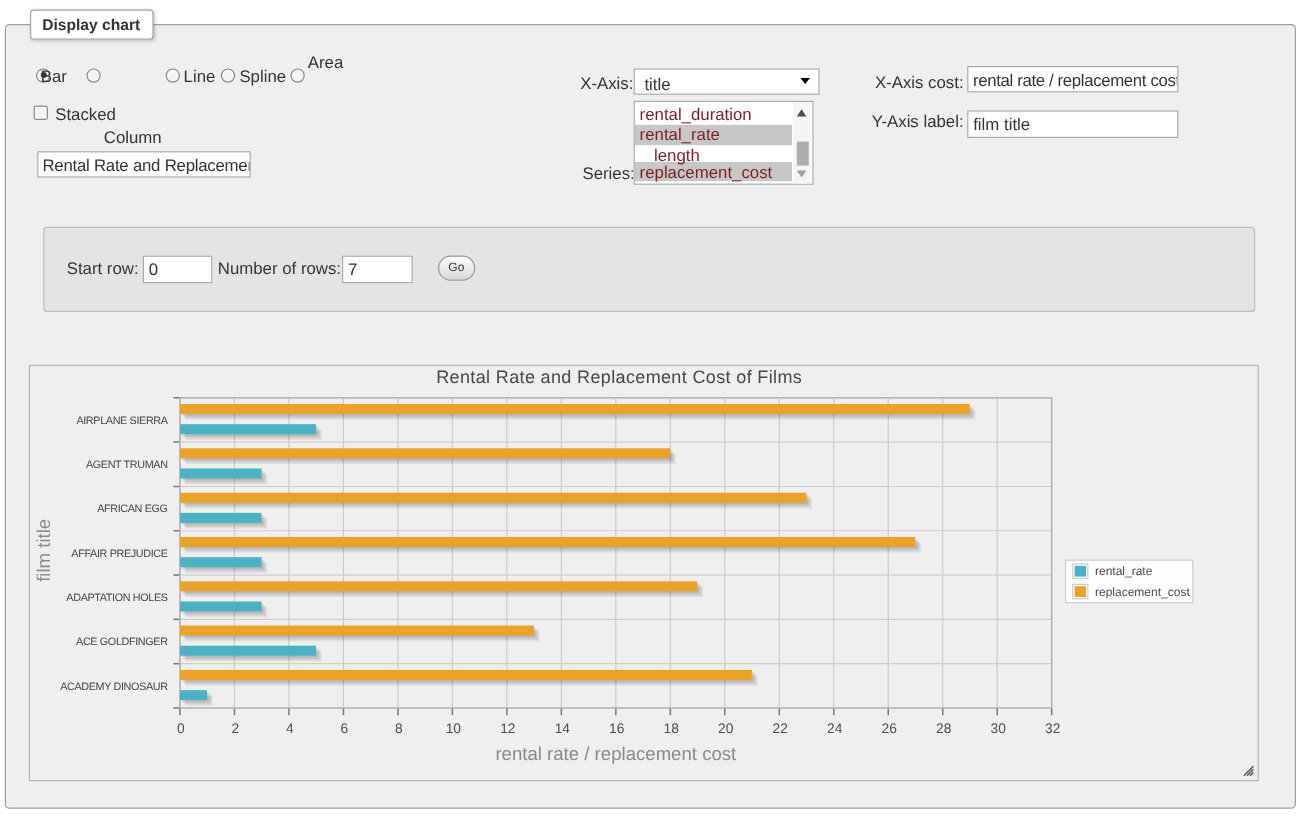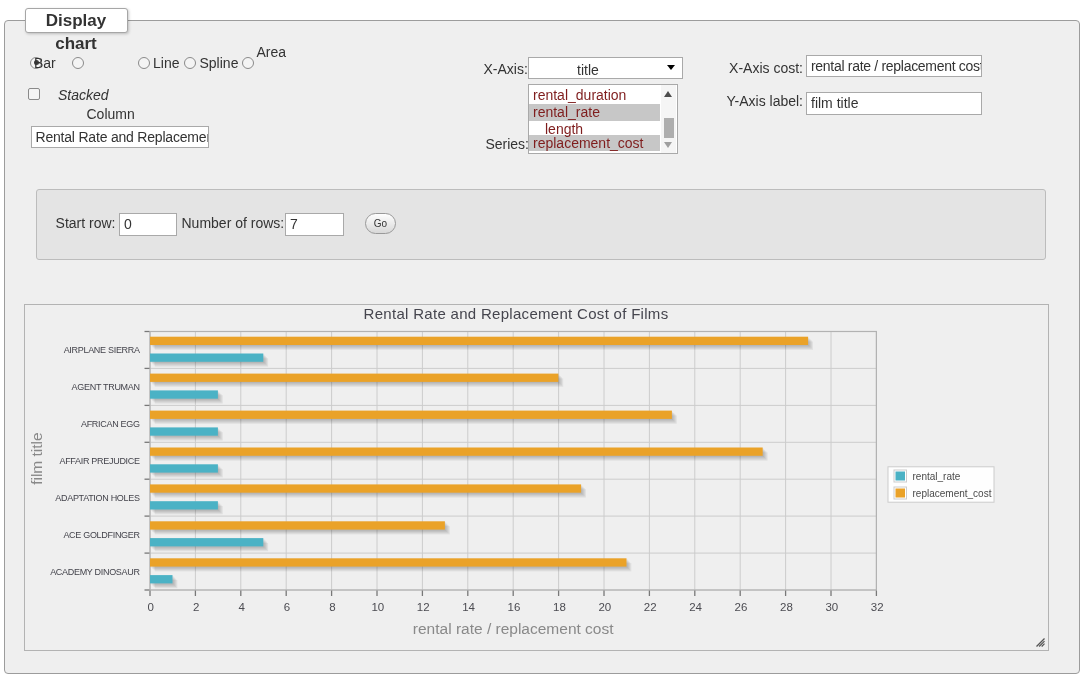--- a/index.html
+++ b/index.html
@@ -1,19 +1,19 @@
 <!DOCTYPE html>
 <html><head>
 <meta charset="utf-8">
 <style>
   html,body { margin:0; padding:0; }
   body { width:1081px; height:681px; background:#ffffff; font-family:"Liberation Sans",sans-serif; font-size:14px; color:#333; position:relative; overflow:hidden; }
   .abs { position:absolute; }
   .fieldset { left:4px; top:20px; width:1075.5px; height:653.5px; background:#efefef; border:1.5px solid #9c9c9c; border-radius:4px; box-sizing:border-box; }
-  .legendbox { left:24.5px; top:8px; width:103px; height:25px; background:#ffffff; border:1px solid #a6a6a6; border-radius:3px; box-sizing:border-box; line-height:23px; text-align:center; font-weight:bold; font-size:17px; box-shadow:1px 1px 3px rgba(0,0,0,0.22); color:#333; z-index:5; }
+  .legendbox { left:24.5px; top:8px; width:103px; height:25px; background:#ffffff; border:1px solid #a6a6a6; border-radius:3px; box-sizing:border-box; line-height:23px; text-align:center; font-weight:bold; font-size:13px; box-shadow:1px 1px 3px rgba(0,0,0,0.22); color:#333; z-index:5; }
   .ctl { font-size:14px; color:#333; }
   .radio { position:absolute; width:12px; height:12px; border:1px solid #8a8a8a; border-radius:50%; background:#f4f4f4; box-sizing:border-box; }
   .radio.on::after { content:""; position:absolute; left:2.5px; top:2.5px; width:5px; height:5px; border-radius:50%; background:#3d3d3d; }
   .checkbox { position:absolute; width:12px; height:12px; border:1px solid #8a8a8a; border-radius:2px; background:#f4f4f4; box-sizing:border-box; }
   input.txt { position:absolute; border:1px solid #a9a9a9; background:#fff; font-family:"Liberation Sans",sans-serif; font-size:14px; color:#333; padding:0 0 0 4px; margin:0; box-sizing:border-box; }
   .selectbox { position:absolute; background:#fff; border:1px solid #a9a9a9; box-sizing:border-box; border-radius:0; }
   .selarrow { position:absolute; width:0; height:0; border-left:4.5px solid transparent; border-right:4.5px solid transparent; border-top:5.8px solid #000; }
   .panel { left:36px; top:189px; width:1010px; height:71px; background:#e4e4e4; border:1px solid #bcbcbc; border-radius:3px; box-sizing:border-box; }
   .gobtn { left:364.8px; top:213px; width:31px; height:21px; border:1px solid #999; border-radius:11px; background:linear-gradient(#fefefe,#d8d8d8); box-sizing:border-box; text-align:center; line-height:19px; font-size:10px; color:#333; }
   .chartbox { left:24px; top:304px; width:1025px; height:347px; border:1px solid #b3b3b3; box-sizing:border-box; }
@@ -29,27 +29,27 @@
 <div class="radio" style="left:72px;top:56.8px;"></div>
 <span class="lbl ctl" style="left:86.5px;top:65px;margin-top:41px;">Column</span>
 <div class="radio" style="left:137.5px;top:56.8px;"></div>
 <span class="lbl ctl" style="left:153px;top:55px;">Line</span>
 <div class="radio" style="left:184px;top:56.8px;"></div>
 <span class="lbl ctl" style="left:199.5px;top:55px;">Spline</span>
 <div class="radio" style="left:241.5px;top:56.8px;"></div>
 <span class="lbl ctl" style="left:256.5px;top:44px;">Area</span>
 
 <div class="checkbox" style="left:28px;top:88px;"></div>
-<span class="lbl ctl" style="left:58px;top:87px;font-style:italic;">Stacked</span>
+<span class="lbl ctl" style="left:46px;top:87px;">Stacked</span>
 
 <input class="txt" style="left: 30.5px; top: 125.7px; width: 178px; height: 22px; letter-spacing: -0.2px;" value="Rental Rate and Replacement Cost of Films">
 
 <span class="lbl ctl" style="left:483.5px;top:61px;">X-Axis:</span>
 <div class="selectbox" style="left:528.3px;top:57px;width:154.3px;height:22px;"></div>
-<span class="lbl ctl" style="left:537px;top:61.5px;margin-left:40px;">title</span>
+<span class="lbl ctl" style="left:537px;top:61.5px;">title</span>
 <div class="selarrow" style="left:666.5px;top:65.2px;"></div>
 
 <span class="lbl ctl" style="left:485.4px;top:136px;">Series:</span>
 <div class="selectbox" style="left:528px;top:84.3px;width:149.7px;height:69.5px;"></div>
 <div class="lbl" style="left:529px;top:85.3px;width:130.5px;height:67.5px;overflow:hidden;font-size:14px;color:#7f1d1d;">
   <div style="height:2.2px;"></div>
   <div style="height:16.6px;line-height:16.6px;padding-left:4px;">rental_duration</div>
   <div style="height:16.6px;line-height:16.6px;padding-left:4px;background:#c7c7c7;">rental_rate</div>
   <div style="height:14px;line-height:16.6px;padding-left:16px;">length</div>
   <div style="height:16.6px;line-height:16.6px;padding-left:4px;background:#c7c7c7;">replacement_cost</div>

